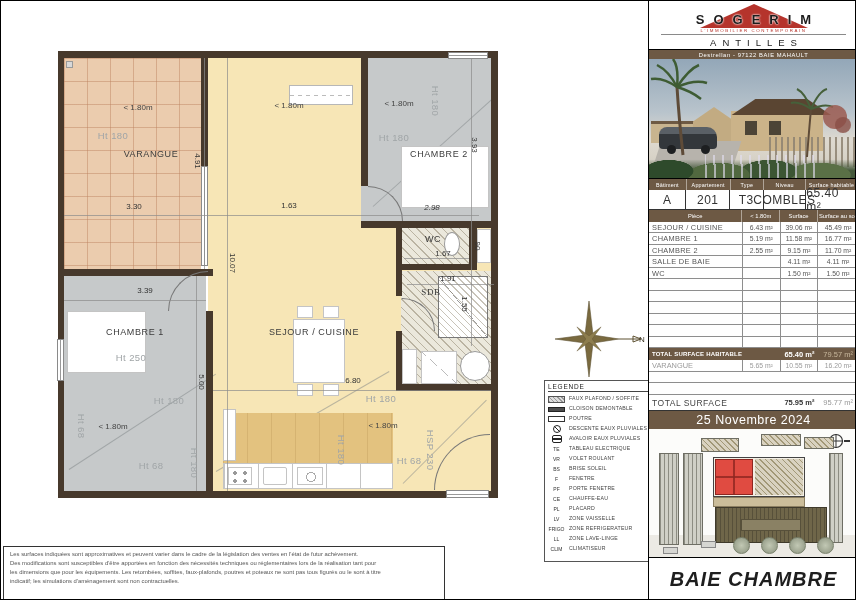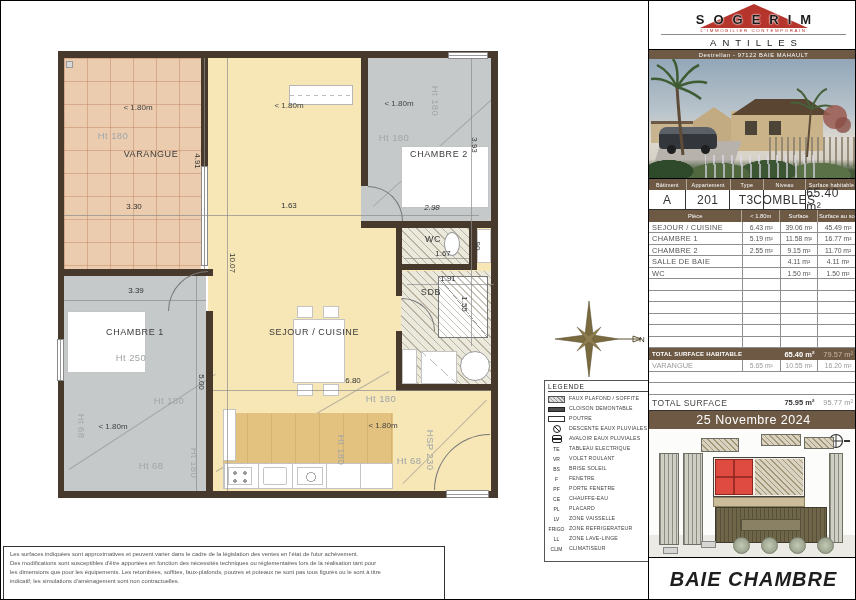--- a/index.html
+++ b/index.html
@@ -169,23 +169,23 @@
         <div class="ann lim" style="left: 398px; top: 102px;">&lt; 1.80m</div>
         <div class="ann ht" data-rot="90" style="left: 434px; top: 100px;">Ht 180</div>
         <div class="ann ht" style="left: 393px; top: 136px;">Ht 180</div>
         <div class="ann room" style="left: 438px; top: 153px;">CHAMBRE 2</div>
         <div class="ann dim" style="left: 431px; top: 206px; font-style: italic;">2.98</div>
         <div class="ann dim" data-rot="90" style="left: 473px; top: 144px;">3.93</div>
         <div class="ann room" style="left: 432px; top: 238px;">WC</div>
         <div class="ann dim" style="left: 442px; top: 252px;">1.67</div>
         <div class="ann dim" data-rot="90" style="left: 476px; top: 245px;">90</div>
         <div class="ann dim" style="left: 447px; top: 277px;">1.91</div>
-        <div class="ann room" style="left: 430px; top: 291px;">SDB</div>
+        <div class="ann room" style="left: 430px; top: 291px; font-family: Liberation Serif, serif;">SDB</div>
         <div class="ann dim" data-rot="90" style="left: 463px; top: 303px;">1.55</div>
-        <div class="ann dim" style="left: 135px; top: 289px;">3.39</div>
+        <div class="ann dim" style="left: 144px; top: 289px;">3.39</div>
         <div class="ann room" style="left: 134px; top: 331px;">CHAMBRE 1</div>
         <div class="ann ht" style="left: 130px; top: 356px;">Ht 250</div>
         <div class="ann dim" data-rot="90" style="left: 200px; top: 381px;">5.00</div>
         <div class="ann ht" style="left: 168px; top: 399px;">Ht 180</div>
         <div class="ann lim" style="left: 112px; top: 425px;">&lt; 1.80m</div>
         <div class="ann ht" data-rot="90" style="left: 80px; top: 425px;">Ht 68</div>
         <div class="ann ht" style="left: 150px; top: 464px;">Ht 68</div>
         <div class="ann ht" data-rot="90" style="left: 193px; top: 462px;">Ht 180</div>
       </div>
 

